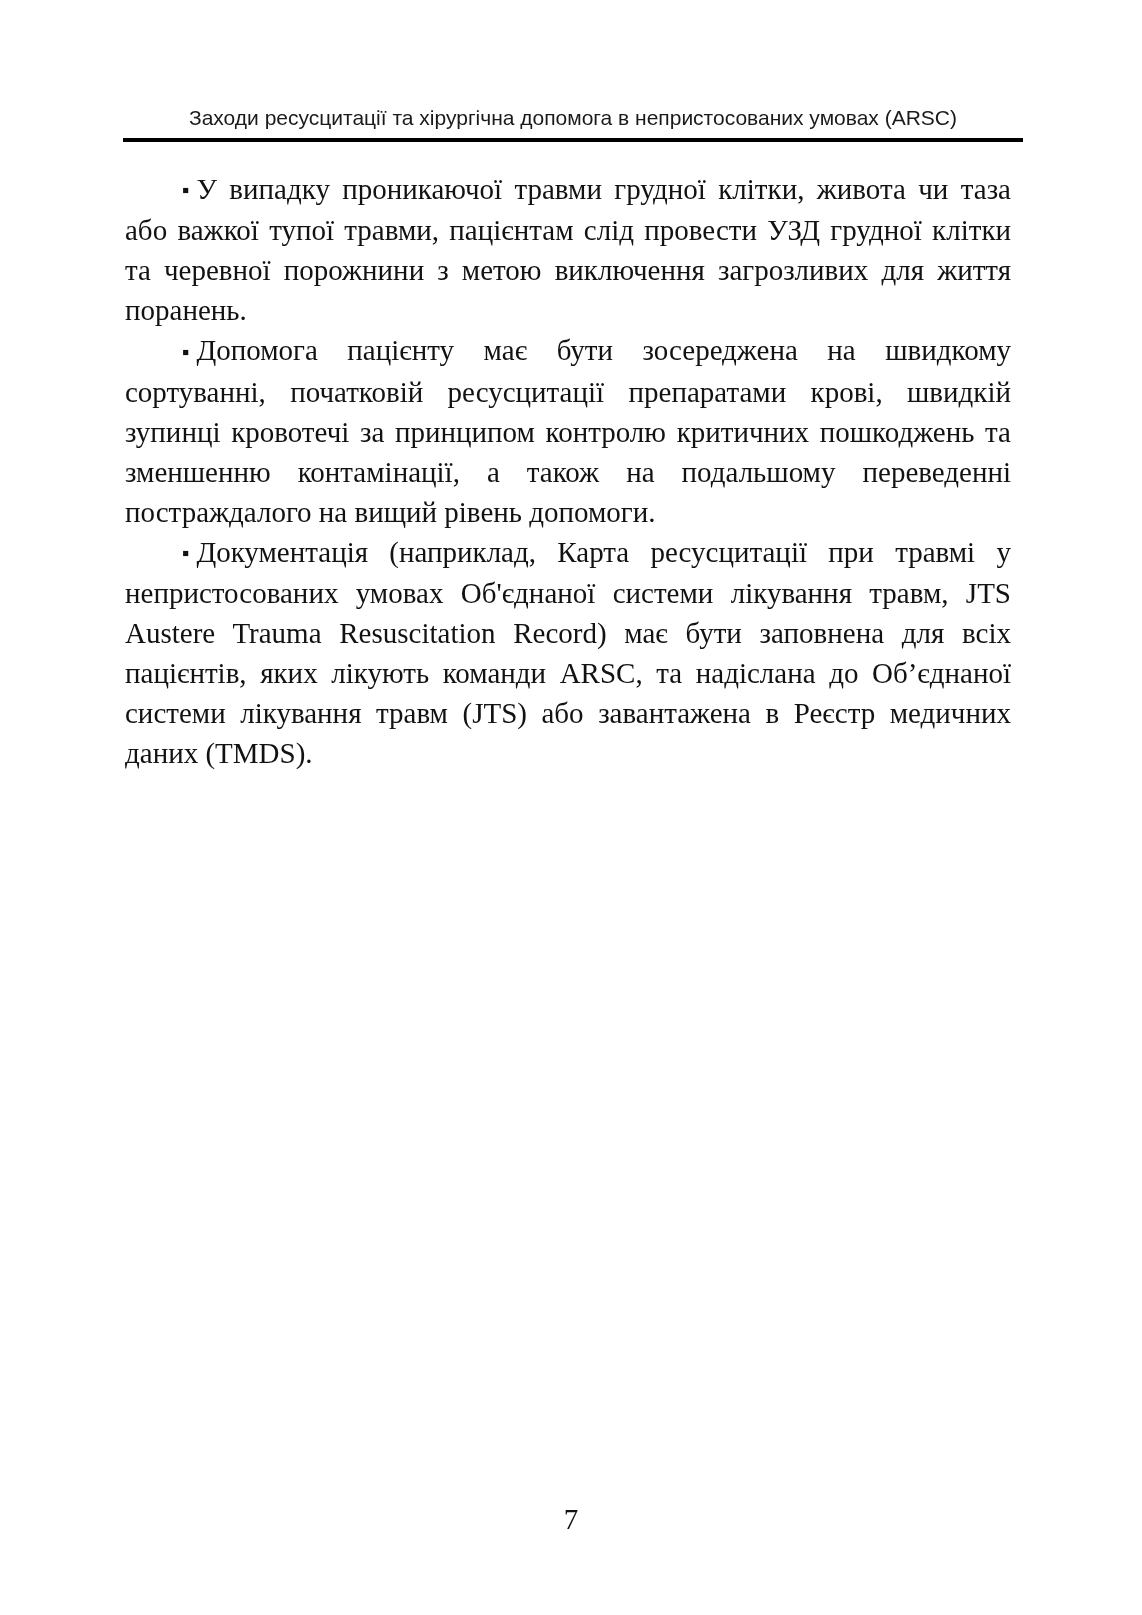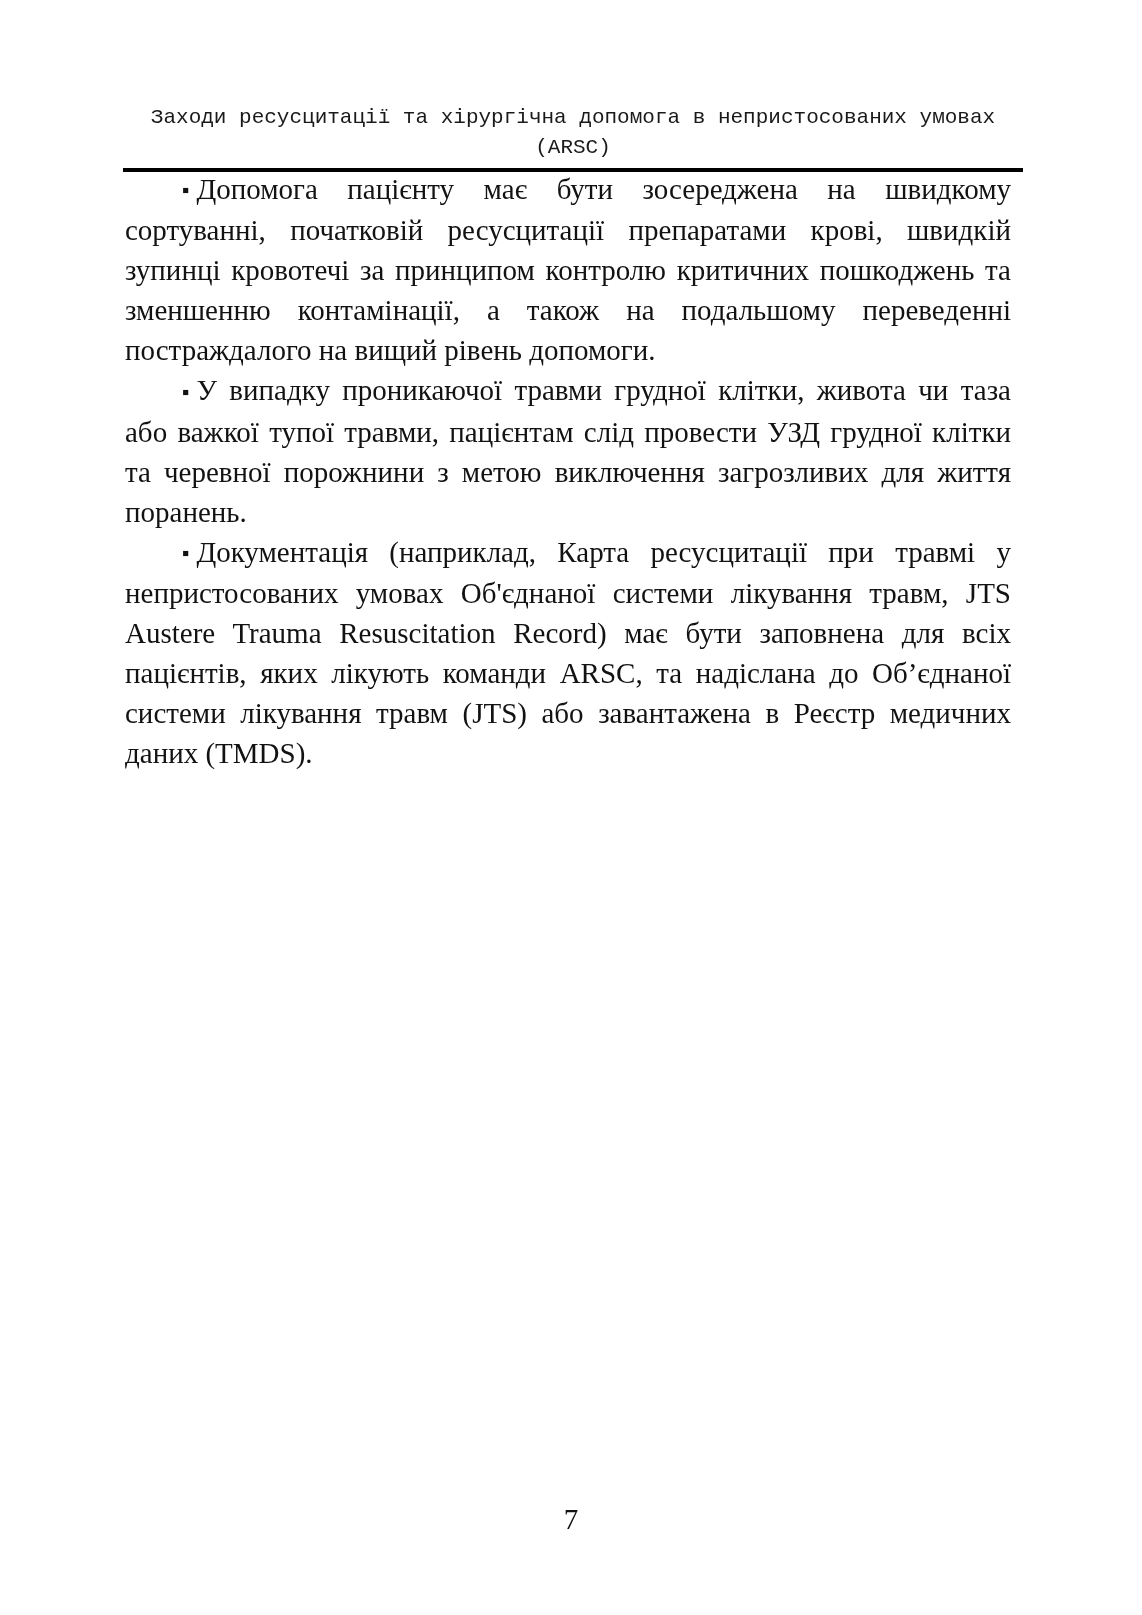--- a/index.html
+++ b/index.html
@@ -15,21 +15,21 @@
     color: #121212;
     font-family: "Liberation Serif", serif;
     overflow: hidden;
   }
   .running-header {
     position: absolute;
     top: 103px;
     left: 123px;
     width: 900px;
     text-align: center;
-    font-family: Liberation Mono, monospace;
+    font-family: Liberation Sans, sans-serif;
     font-size: 21px;
     line-height: 30px;
     color: #1a1a1a;
     padding-bottom: 5px;
     border-bottom: 4px solid #000000;
   }
   .content {
     position: absolute;
     top: 169px;
     left: 125px;
@@ -63,23 +63,23 @@
 </style>
 </head>
 <body>
 
 <div class="page">
 
   <div class="running-header">Заходи ресусцитації та хірургічна допомога в непристосованих умовах (ARSC)</div>
 
   <div class="content">
 
+    <p class="para"><span class="bullet">▪</span><span>У випадку проникаючої травми грудної клітки, живота чи таза або важкої тупої травми, пацієнтам слід провести УЗД грудної клітки та черевної порожнини з метою виключення загрозливих для життя поранень.</span></p>
+
     <p class="para"><span class="bullet">▪</span><span>Допомога пацієнту має бути зосереджена на швидкому сортуванні, початковій ресусцитації препаратами крові, швидкій зупинці кровотечі за принципом контролю критичних пошкоджень та зменшенню контамінації, а також на подальшому переведенні постраждалого на вищий рівень допомоги.</span></p>
-
-    <p class="para"><span class="bullet">▪</span><span>У випадку проникаючої травми грудної клітки, живота чи таза або важкої тупої травми, пацієнтам слід провести УЗД грудної клітки та черевної порожнини з метою виключення загрозливих для життя поранень.</span></p>
 
 
     <p class="para"><span class="bullet">▪</span><span>Документація (наприклад, Карта ресусцитації при травмі у непристосованих умовах Об'єднаної системи лікування травм, JTS Austere Trauma Resuscitation Record) має бути заповнена для всіх пацієнтів, яких лікують команди ARSC, та надіслана до Об’єднаної системи лікування травм (JTS) або завантажена в Реєстр медичних даних (TMDS).</span></p>
 
   </div>
 
   <div class="page-number">7</div>
 
 </div>
 

